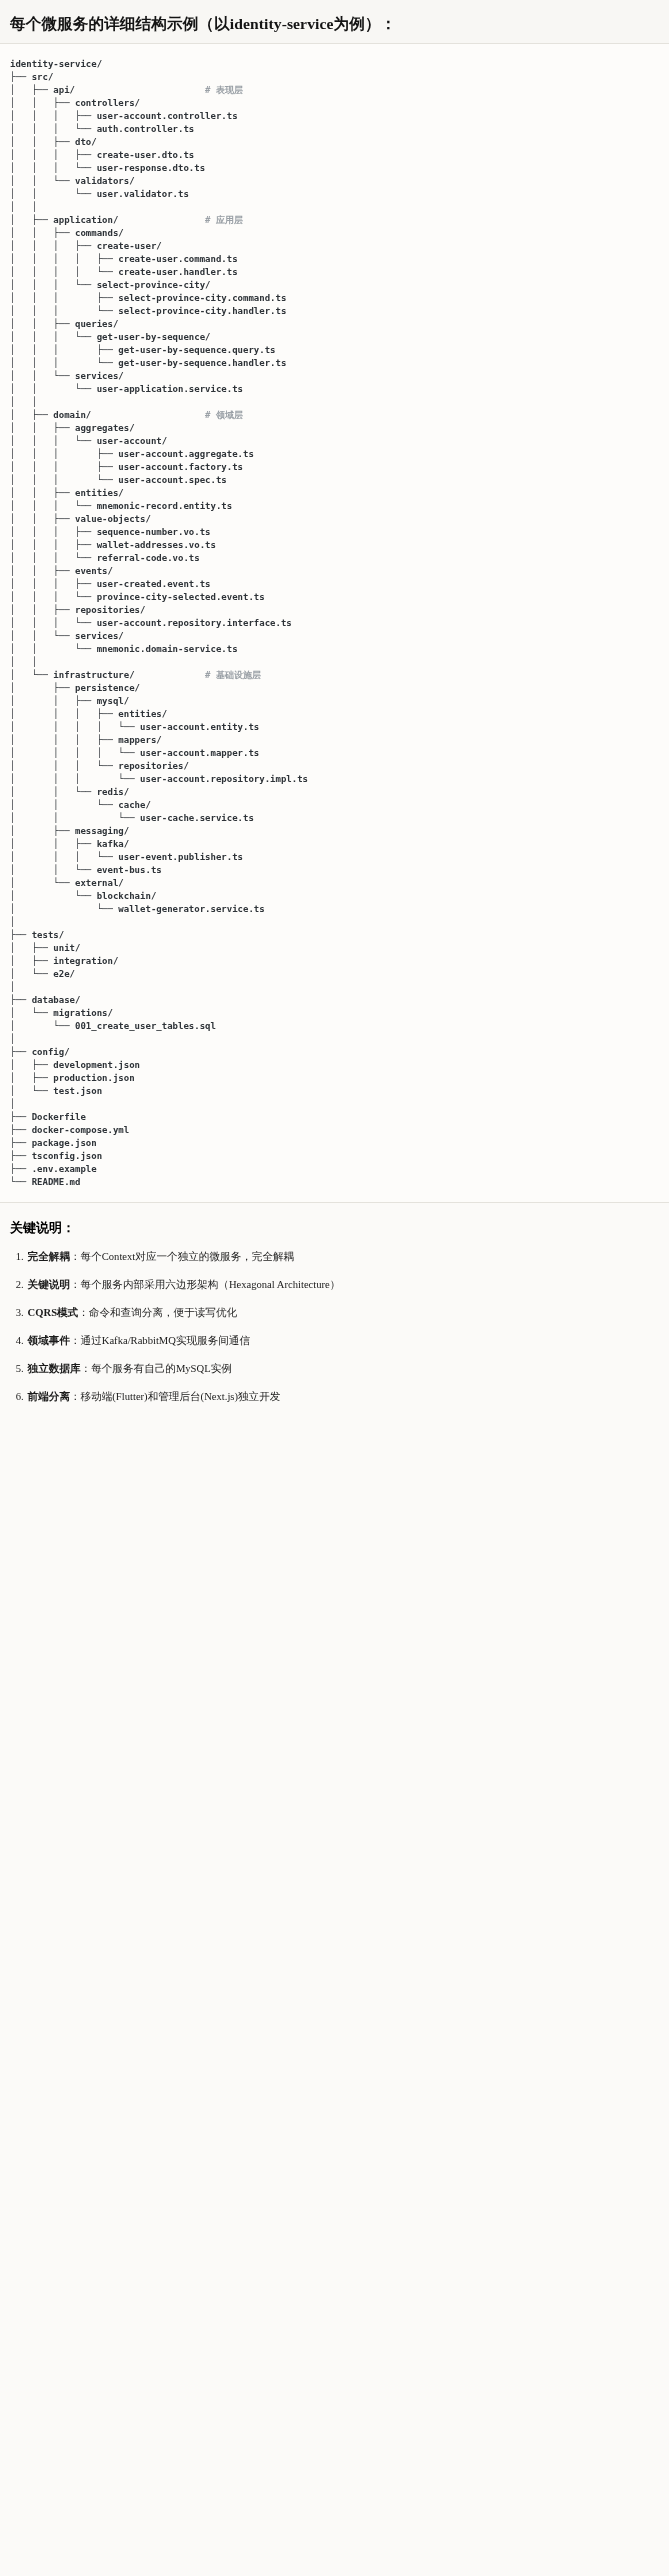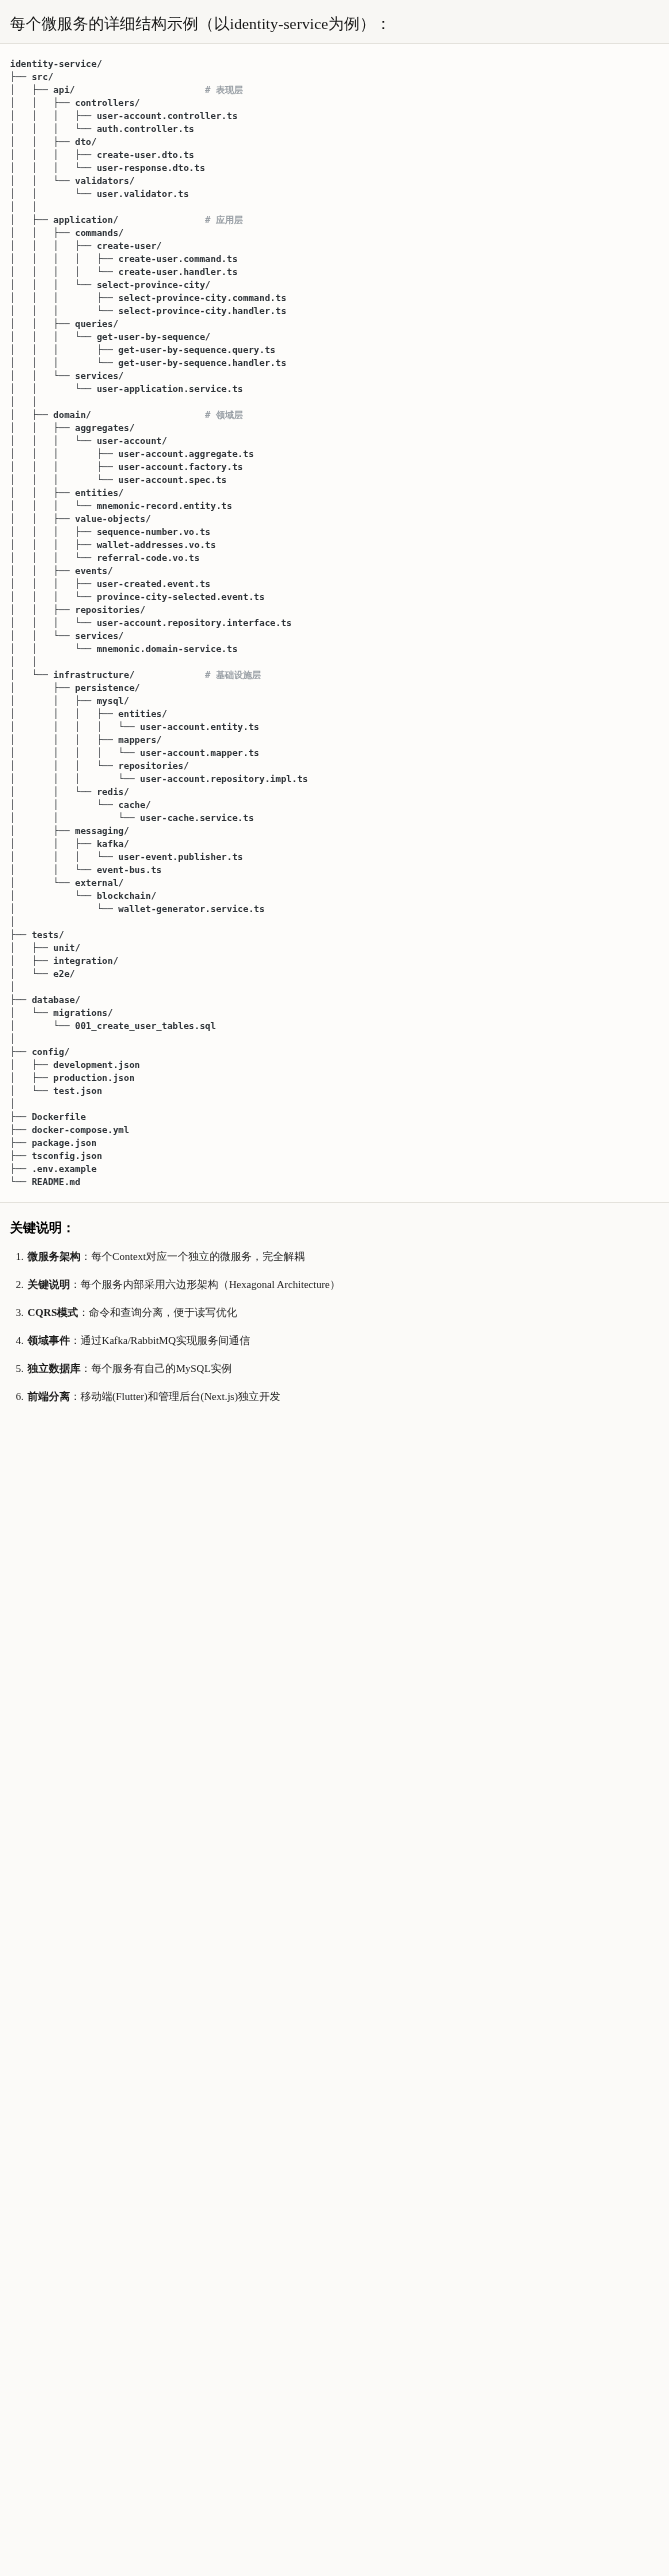--- a/index.html
+++ b/index.html
@@ -22,21 +22,21 @@
   }
 
   
   .doc-header {
     padding: 13.8px 10px 10px 10px;
     background: #f8f7f4;
     border-bottom: 0.6px solid #e4e2dc;
   }
   .doc-title {
     font-family: "Liberation Serif", "DejaVu Serif", serif;
-    font-weight: normal;
+    font-weight: bold;
     font-size: 15.6px;
     line-height: 1.25;
     color: #141414;
     margin: 0;
     letter-spacing: 0.1px;
   }
 
   
   .tree-block {
     background: #fdfcfa;
@@ -110,21 +110,21 @@
     <h1 class="doc-title">每个微服务的详细结构示例（以identity-service为例）：</h1>
   </div>
 
   <div class="tree-block">
     <pre class="tree"><span class="ln">identity-service/</span><span class="ln">├── src/</span><span class="ln"><span>│   ├── api/                        </span><span class="cm" style="color: rgb(154, 160, 166);"># 表现层</span></span><span class="ln">│   │   ├── controllers/</span><span class="ln">│   │   │   ├── user-account.controller.ts</span><span class="ln">│   │   │   └── auth.controller.ts</span><span class="ln">│   │   ├── dto/</span><span class="ln">│   │   │   ├── create-user.dto.ts</span><span class="ln">│   │   │   └── user-response.dto.ts</span><span class="ln">│   │   └── validators/</span><span class="ln">│   │       └── user.validator.ts</span><span class="ln">│   │</span><span class="ln"><span>│   ├── application/                </span><span class="cm" style="color: rgb(154, 160, 166);"># 应用层</span></span><span class="ln">│   │   ├── commands/</span><span class="ln">│   │   │   ├── create-user/</span><span class="ln">│   │   │   │   ├── create-user.command.ts</span><span class="ln">│   │   │   │   └── create-user.handler.ts</span><span class="ln">│   │   │   └── select-province-city/</span><span class="ln">│   │   │       ├── select-province-city.command.ts</span><span class="ln">│   │   │       └── select-province-city.handler.ts</span><span class="ln">│   │   ├── queries/</span><span class="ln">│   │   │   └── get-user-by-sequence/</span><span class="ln">│   │   │       ├── get-user-by-sequence.query.ts</span><span class="ln">│   │   │       └── get-user-by-sequence.handler.ts</span><span class="ln">│   │   └── services/</span><span class="ln">│   │       └── user-application.service.ts</span><span class="ln">│   │</span><span class="ln"><span>│   ├── domain/                     </span><span class="cm" style="color: rgb(154, 160, 166);"># 领域层</span></span><span class="ln">│   │   ├── aggregates/</span><span class="ln">│   │   │   └── user-account/</span><span class="ln">│   │   │       ├── user-account.aggregate.ts</span><span class="ln">│   │   │       ├── user-account.factory.ts</span><span class="ln">│   │   │       └── user-account.spec.ts</span><span class="ln">│   │   ├── entities/</span><span class="ln">│   │   │   └── mnemonic-record.entity.ts</span><span class="ln">│   │   ├── value-objects/</span><span class="ln">│   │   │   ├── sequence-number.vo.ts</span><span class="ln">│   │   │   ├── wallet-addresses.vo.ts</span><span class="ln">│   │   │   └── referral-code.vo.ts</span><span class="ln">│   │   ├── events/</span><span class="ln">│   │   │   ├── user-created.event.ts</span><span class="ln">│   │   │   └── province-city-selected.event.ts</span><span class="ln">│   │   ├── repositories/</span><span class="ln">│   │   │   └── user-account.repository.interface.ts</span><span class="ln">│   │   └── services/</span><span class="ln">│   │       └── mnemonic.domain-service.ts</span><span class="ln">│   │</span><span class="ln"><span>│   └── infrastructure/             </span><span class="cm" style="color: rgb(154, 160, 166);"># 基础设施层</span></span><span class="ln">│       ├── persistence/</span><span class="ln">│       │   ├── mysql/</span><span class="ln">│       │   │   ├── entities/</span><span class="ln">│       │   │   │   └── user-account.entity.ts</span><span class="ln">│       │   │   ├── mappers/</span><span class="ln">│       │   │   │   └── user-account.mapper.ts</span><span class="ln">│       │   │   └── repositories/</span><span class="ln">│       │   │       └── user-account.repository.impl.ts</span><span class="ln">│       │   └── redis/</span><span class="ln">│       │       └── cache/</span><span class="ln">│       │           └── user-cache.service.ts</span><span class="ln">│       ├── messaging/</span><span class="ln">│       │   ├── kafka/</span><span class="ln">│       │   │   └── user-event.publisher.ts</span><span class="ln">│       │   └── event-bus.ts</span><span class="ln">│       └── external/</span><span class="ln">│           └── blockchain/</span><span class="ln">│               └── wallet-generator.service.ts</span><span class="ln">│</span><span class="ln">├── tests/</span><span class="ln">│   ├── unit/</span><span class="ln">│   ├── integration/</span><span class="ln">│   └── e2e/</span><span class="ln">│</span><span class="ln">├── database/</span><span class="ln">│   └── migrations/</span><span class="ln">│       └── 001_create_user_tables.sql</span><span class="ln">│</span><span class="ln">├── config/</span><span class="ln">│   ├── development.json</span><span class="ln">│   ├── production.json</span><span class="ln">│   └── test.json</span><span class="ln">│</span><span class="ln">├── Dockerfile</span><span class="ln">├── docker-compose.yml</span><span class="ln">├── package.json</span><span class="ln">├── tsconfig.json</span><span class="ln">├── .env.example</span><span class="ln">└── README.md</span></pre>
   </div>
 
   <div class="notes">
     <h2 class="notes-title">关键说明：</h2>
     <ol class="notes-list">
-        <li><span class="note-term">微服务架构</span><span class="note-sep">：</span><span class="note-desc">每个Context对应一个独立的微服务，完全解耦</span></li>
+        <li><span class="note-term">完全解耦</span><span class="note-sep">：</span><span class="note-desc">每个Context对应一个独立的微服务，完全解耦</span></li>
         <li><span class="note-term">关键说明</span><span class="note-sep">：</span><span class="note-desc">每个服务内部采用六边形架构（Hexagonal Architecture）</span></li>
         <li><span class="note-term">CQRS模式</span><span class="note-sep">：</span><span class="note-desc">命令和查询分离，便于读写优化</span></li>
         <li><span class="note-term">领域事件</span><span class="note-sep">：</span><span class="note-desc">通过Kafka/RabbitMQ实现服务间通信</span></li>
         <li><span class="note-term">独立数据库</span><span class="note-sep">：</span><span class="note-desc">每个服务有自己的MySQL实例</span></li>
         <li><span class="note-term">前端分离</span><span class="note-sep">：</span><span class="note-desc">移动端(Flutter)和管理后台(Next.js)独立开发</span></li>
       </ol>
   </div>
 
 </div>
 

